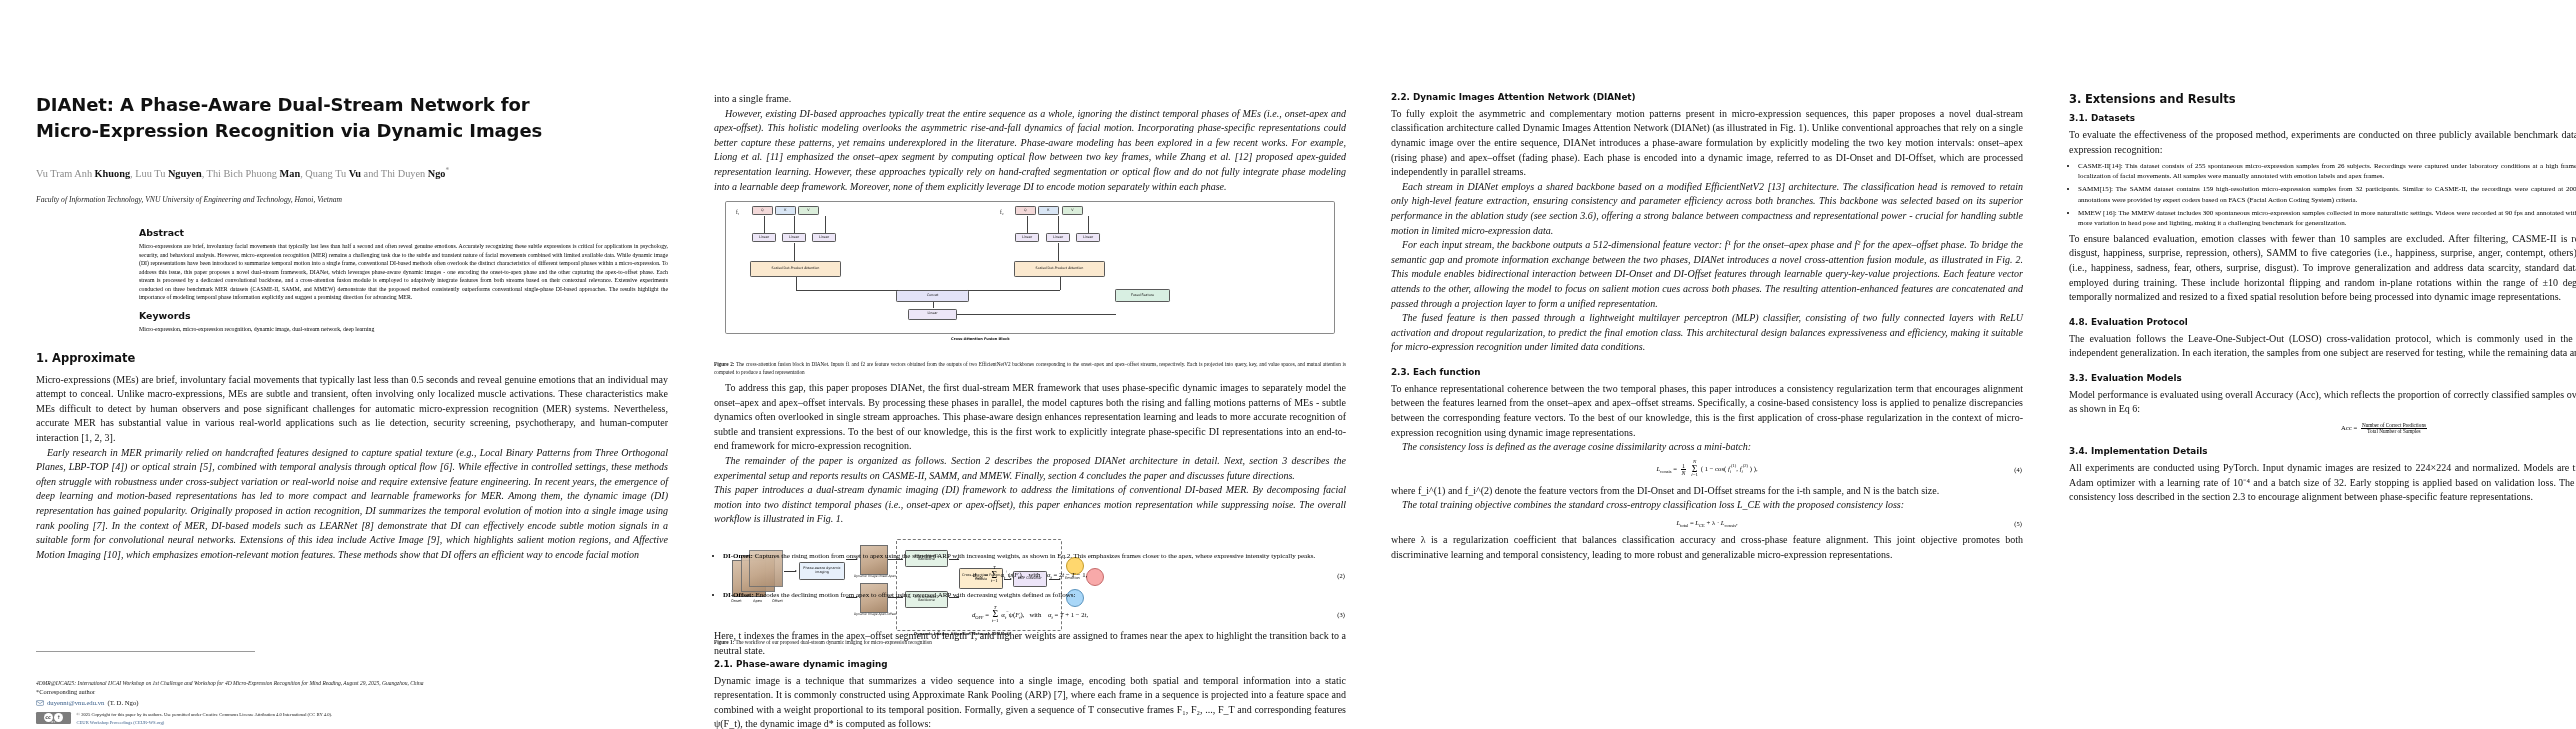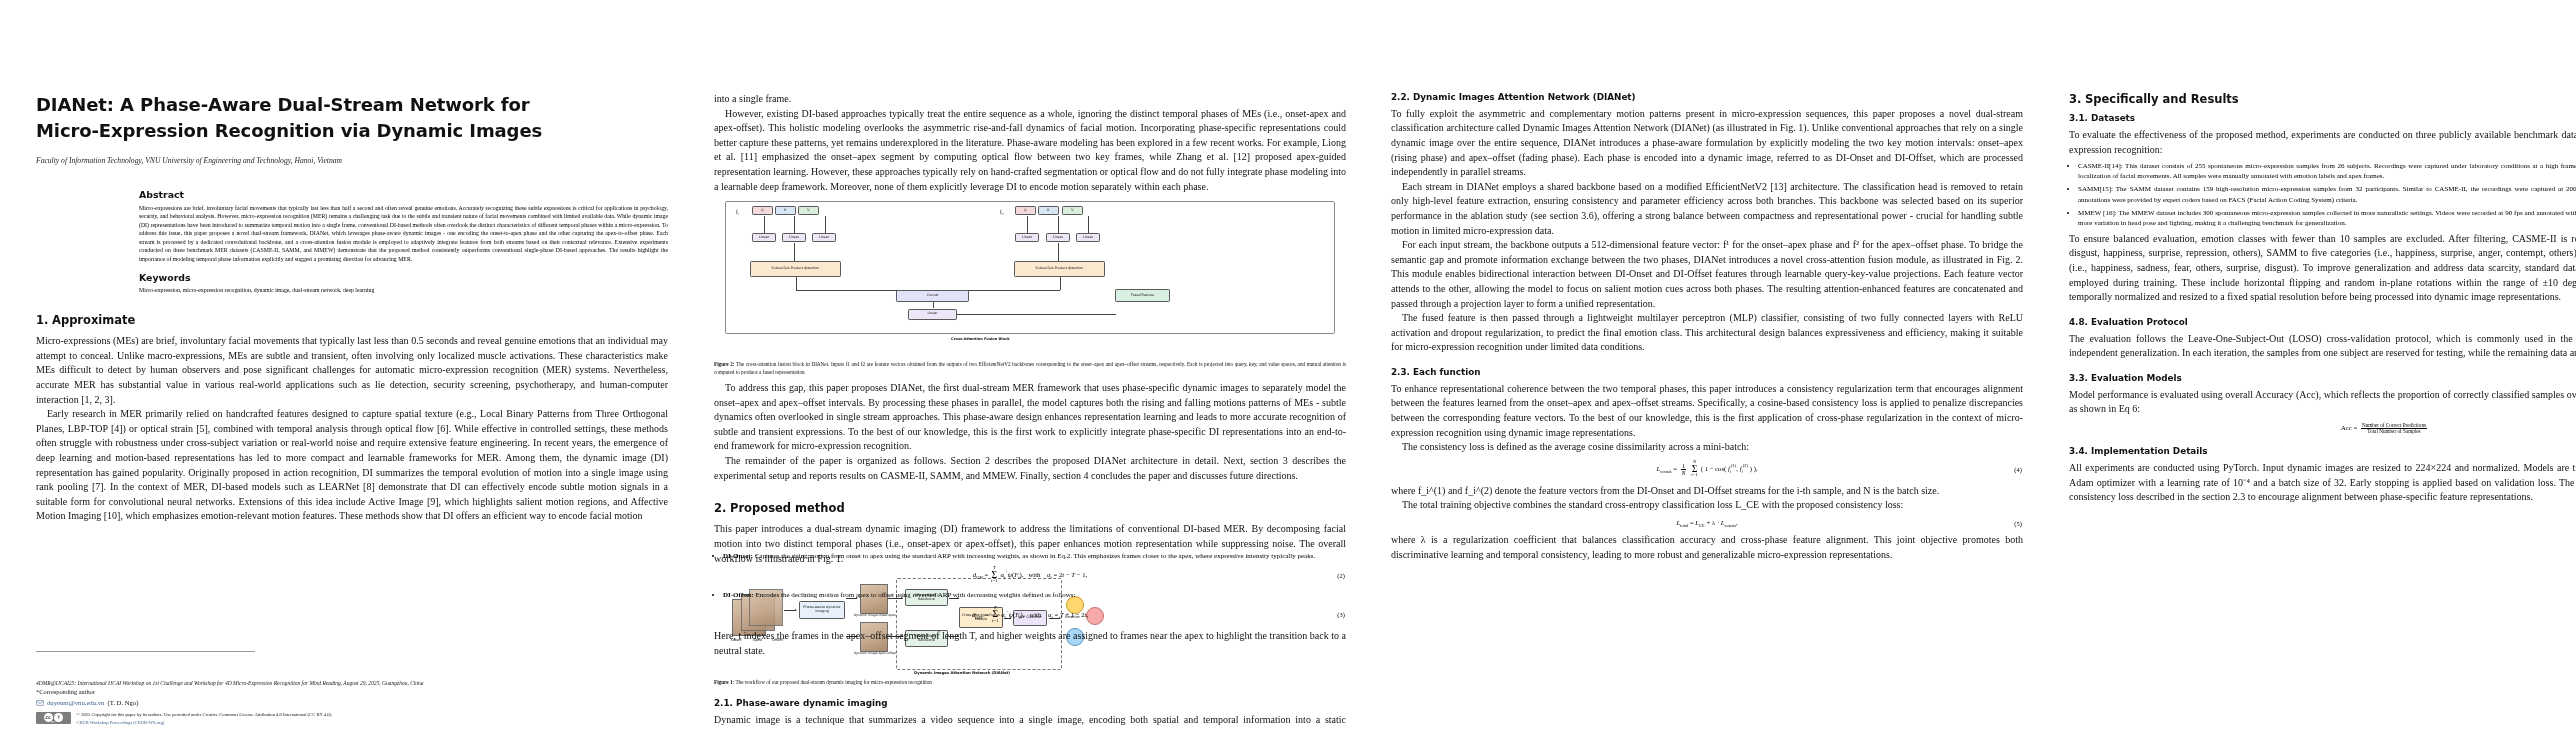--- a/index.html
+++ b/index.html
@@ -72,21 +72,21 @@
   p.body {
     font-size:10px;
     line-height:1.46;
     text-align:justify;
     margin:0 0 0 0;
     text-indent:11px;
     hyphens:auto;
     color:#111;
   }
   p.body.noind { text-indent:0; }
-  p.body + p.body { margin-top:0px; }
+  p.body + p.body { margin-top:0px;font-style:italic; }
 
   .abstract-block {
     margin-left:103px;
     width:529px;
     margin-top:22px;
   }
   .abstract-block p.absbody {
     font-size:5.8px;
     line-height:1.47;
     text-align:justify;
@@ -209,20 +209,23 @@
 
 <div class="page">
 
   <div class="col" id="col1">
 
     <h1 class="paper-title">
       <span>DIANet: A Phase-Aware Dual-Stream Network for</span><br>
       <span>Micro-Expression Recognition via Dynamic Images</span>
     </h1>
 
+    <div class="authors">
+      <span id="authors-html">Vu Tram Anh <b>Khuong</b>,  Luu Tu <b>Nguyen</b>,  Thi Bich Phuong <b>Man</b>,  Quang Tu <b>Vu</b> and Thi Duyen <b>Ngo</b><sup>*</sup></span>
+    </div>
 
     <div class="affil">Faculty of Information Technology, VNU University of Engineering and Technology, Hanoi, Vietnam</div>
 
     <div class="abstract-block">
       <div class="abs-h">Abstract</div>
       <p class="absbody">Micro-expressions are brief, involuntary facial movements that typically last less than half a second and often reveal genuine emotions. Accurately recognizing these subtle expressions is critical for applications in psychology, security, and behavioral analysis. However, micro-expression recognition (MER) remains a challenging task due to the subtle and transient nature of facial movements combined with limited available data. While dynamic image (DI) representations have been introduced to summarize temporal motion into a single frame, conventional DI-based methods often overlook the distinct characteristics of different temporal phases within a micro-expression. To address this issue, this paper proposes a novel dual-stream framework, DIANet, which leverages phase-aware dynamic images - one encoding the onset-to-apex phase and the other capturing the apex-to-offset phase. Each stream is processed by a dedicated convolutional backbone, and a cross-attention fusion module is employed to adaptively integrate features from both streams based on their contextual relevance. Extensive experiments conducted on three benchmark MER datasets (CASME-II, SAMM, and MMEW) demonstrate that the proposed method consistently outperforms conventional single-phase DI-based approaches. The results highlight the importance of modeling temporal phase information explicitly and suggest a promising direction for advancing MER.</p>
       <div class="kw-block">
         <div class="abs-h">Keywords</div>
         <p>Micro-expression, micro-expression recognition, dynamic image, dual-stream network, deep learning</p>
       </div>
@@ -319,23 +322,20 @@
       </div>
 
       <div class="figcap">
         <b>Figure 2:</b>
         <span>The cross-attention fusion block in DIANet. Inputs f1 and f2 are feature vectors obtained from the outputs of two EfficientNetV2 backbones corresponding to the onset–apex and apex–offset streams, respectively. Each is projected into query, key, and value spaces, and mutual attention is computed to produce a fused representation</span>
       </div>
 
       <p class="body" style="margin-top:4.9px;">To address this gap, this paper proposes DIANet, the first dual-stream MER framework that uses phase-specific dynamic images to separately model the onset–apex and apex–offset intervals. By processing these phases in parallel, the model captures both the rising and falling motions patterns of MEs - subtle dynamics often overlooked in single stream approaches. This phase-aware design enhances representation learning and leads to more accurate recognition of subtle and transient expressions. To the best of our knowledge, this is the first work to explicitly integrate phase-specific DI representations into an end-to-end framework for micro-expression recognition.</p>
       <p class="body">The remainder of the paper is organized as follows. Section 2 describes the proposed DIANet architecture in detail. Next, section 3 describes the experimental setup and reports results on CASME-II, SAMM, and MMEW. Finally, section 4 concludes the paper and discusses future directions.</p>
 
-      <div class="sec-h">
-        <span class="num">2.</span><span>Proposed method</span>
-      </div>
       <p class="body noind">This paper introduces a dual-stream dynamic imaging (DI) framework to address the limitations of conventional DI-based MER. By decomposing facial motion into two distinct temporal phases (i.e., onset-apex or apex-offset), this paper enhances motion representation while suppressing noise. The overall workflow is illustrated in Fig. 1.</p>
 
       <div class="fig1">
         <div class="f1-face" style="left:18px; top:27px; width:32px; height:35px;"></div>
         <div class="f1-face" style="left:27px; top:22px; width:32px; height:35px; opacity:.9;"></div>
         <div class="f1-face" style="left:35px; top:17px; width:32px; height:35px; opacity:.85;"></div>
         <div class="f1-lbl" style="left:17px; top:66px;">Onset</div>
         <div class="f1-lbl" style="left:39px; top:66px;">Apex</div>
         <div class="f1-lbl" style="left:58px; top:66px;">Offset</div>
 
@@ -439,21 +439,21 @@
         <span class="num">(5)</span>
       </div>
 
       <p class="body noind">where λ is a regularization coefficient that balances classification accuracy and cross-phase feature alignment. This joint objective promotes both discriminative learning and temporal consistency, leading to more robust and generalizable micro-expression representations.</p>
     </div>
   </div>
 
   <div class="col" id="col4">
     <div style="margin-top:58px;">
       <div class="sec-h" style="margin-top:0;">
-        <span class="num">3.</span><span>Specifically and Results</span>
+        <span class="num">3.</span><span>Extensions and Results</span>
       </div>
 
       <div class="subsec-h" style="margin-top:6px;">
         <span>3.1.</span>
         <span>Datasets</span>
       </div>
       <p class="body noind">To evaluate the effectiveness of the proposed method, experiments are conducted on three publicly available benchmark datasets commonly used in micro-expression recognition:</p>
 
       <ul class="bul">
         <li>CASME-II[14]: This dataset consists of 255 spontaneous micro-expression samples from 26 subjects. Recordings were captured under laboratory conditions at a high frame rate of 200 fps, allowing precise temporal localization of facial movements. All samples were manually annotated with emotion labels and apex frames.</li>

